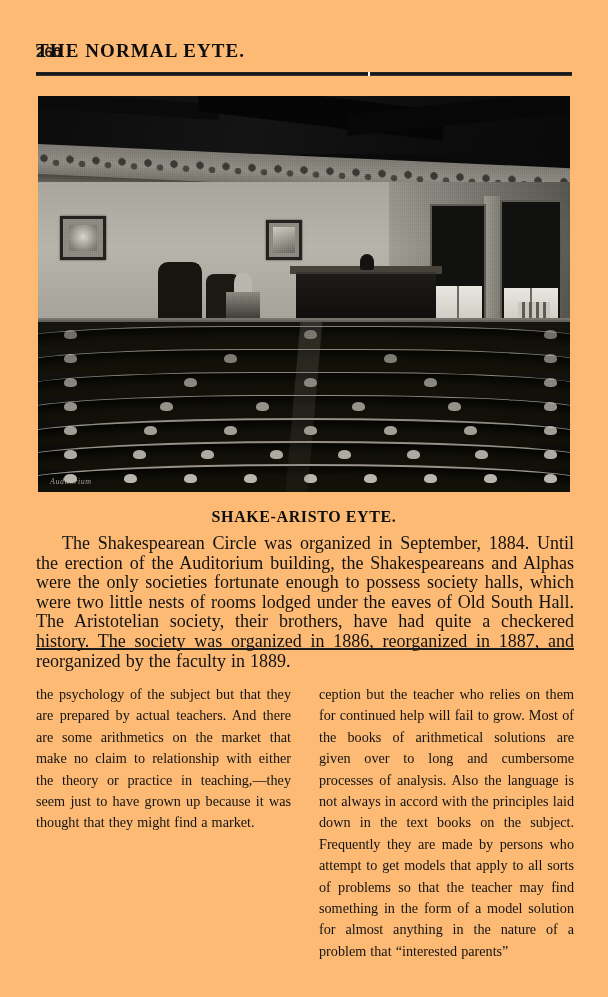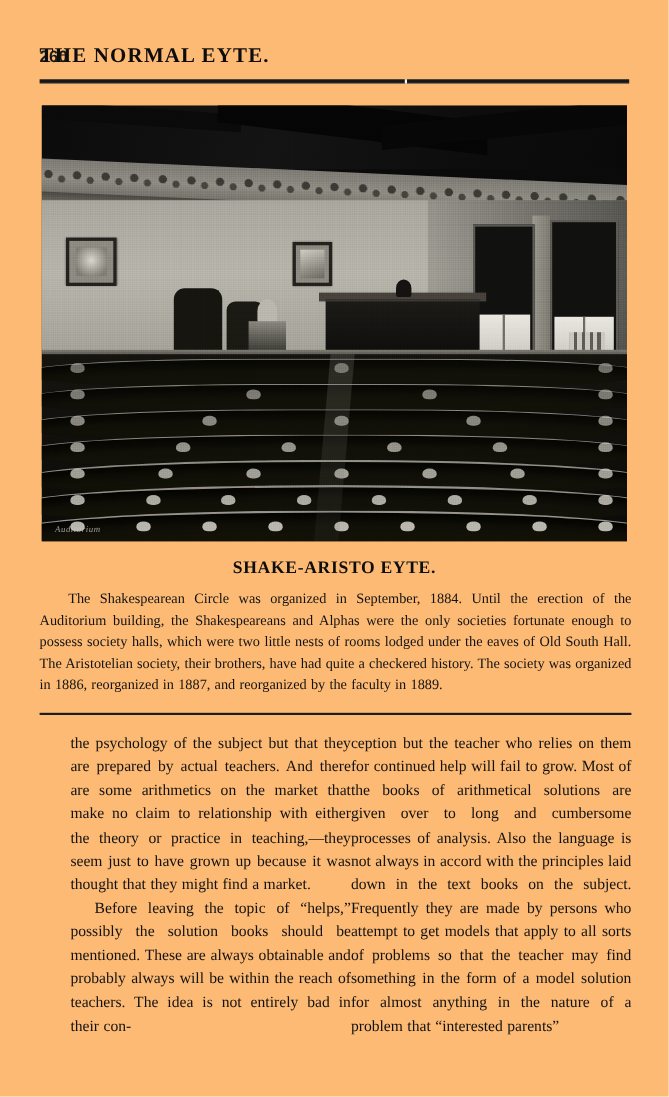--- a/index.html
+++ b/index.html
@@ -295,46 +295,46 @@
     letter-spacing: 0.6px;
     color: #0e0e0e;
   }
 
   
   .intro {
     position: absolute;
     left: 36px;
     top: 534px;
     width: 538px;
-    font-size: 13px;
+    font-size: 18px;
     line-height: 19.6px;
     text-align: justify;
     text-indent: 26px;
     color: #121212;
     word-spacing: 0.6px;
   }
 
   .mid-rule {
     position: absolute;
     left: 36px;
     top: 648px;
     width: 538px;
     height: 1.6px;
     background: #1d1d1d;
   }
 
   
   .columns {
     position: absolute;
     left: 36px;
-    top: 666px;
+    top: 684px;
     width: 538px;
     height: 300px;
     display: flex;
-    justify-content: flex-end;
+    gap: 28px;
   }
   .col {
     width: 255px;
     font-size: 14.2px;
     line-height: 21.4px;
     text-align: justify;
     color: #121212;
     word-spacing: 0.5px;
   }
   .col p { margin: 0; }
@@ -444,20 +444,19 @@
 
   <div class="caption">SHAKE-ARISTO EYTE.</div>
 
   <div class="intro">The Shakespearean Circle was organized in September, 1884. Until the erection of the Auditorium building, the Shakespeareans and Alphas were the only societies fortunate enough to possess society halls, which were two little nests of rooms lodged under the eaves of Old South Hall. The Aristotelian society, their brothers, have had quite a checkered history. The society was organized in 1886, reorganized in 1887, and reorganized by the faculty in 1889.</div>
 
   <div class="mid-rule"></div>
 
   <div class="columns">
     <div class="col" id="col-left">
         <p>the psychology of the subject but that they are prepared by actual teachers. And there are some arithmetics on the market that make no claim to relationship with either the theory or practice in teaching,—they seem just to have grown up because it was thought that they might find a market.</p>
-        <p class="indent">Before leaving the topic of “helps,” possibly the solution books should be mentioned. These are always obtainable and probably always will be within the reach of teachers. The idea is not entirely bad in their con-</p>
       </div>
     <div class="col" id="col-right">
         <p>ception but the teacher who relies on them for continued help will fail to grow. Most of the books of arithmetical solutions are given over to long and cumbersome processes of analysis. Also the language is not always in accord with the principles laid down in the text books on the subject. Frequently they are made by persons who attempt to get models that apply to all sorts of problems so that the teacher may find something in the form of a model solution for almost anything in the nature of a problem that “interested parents”</p>
       </div>
   </div>
 
 </div>
 
 </body></html>

